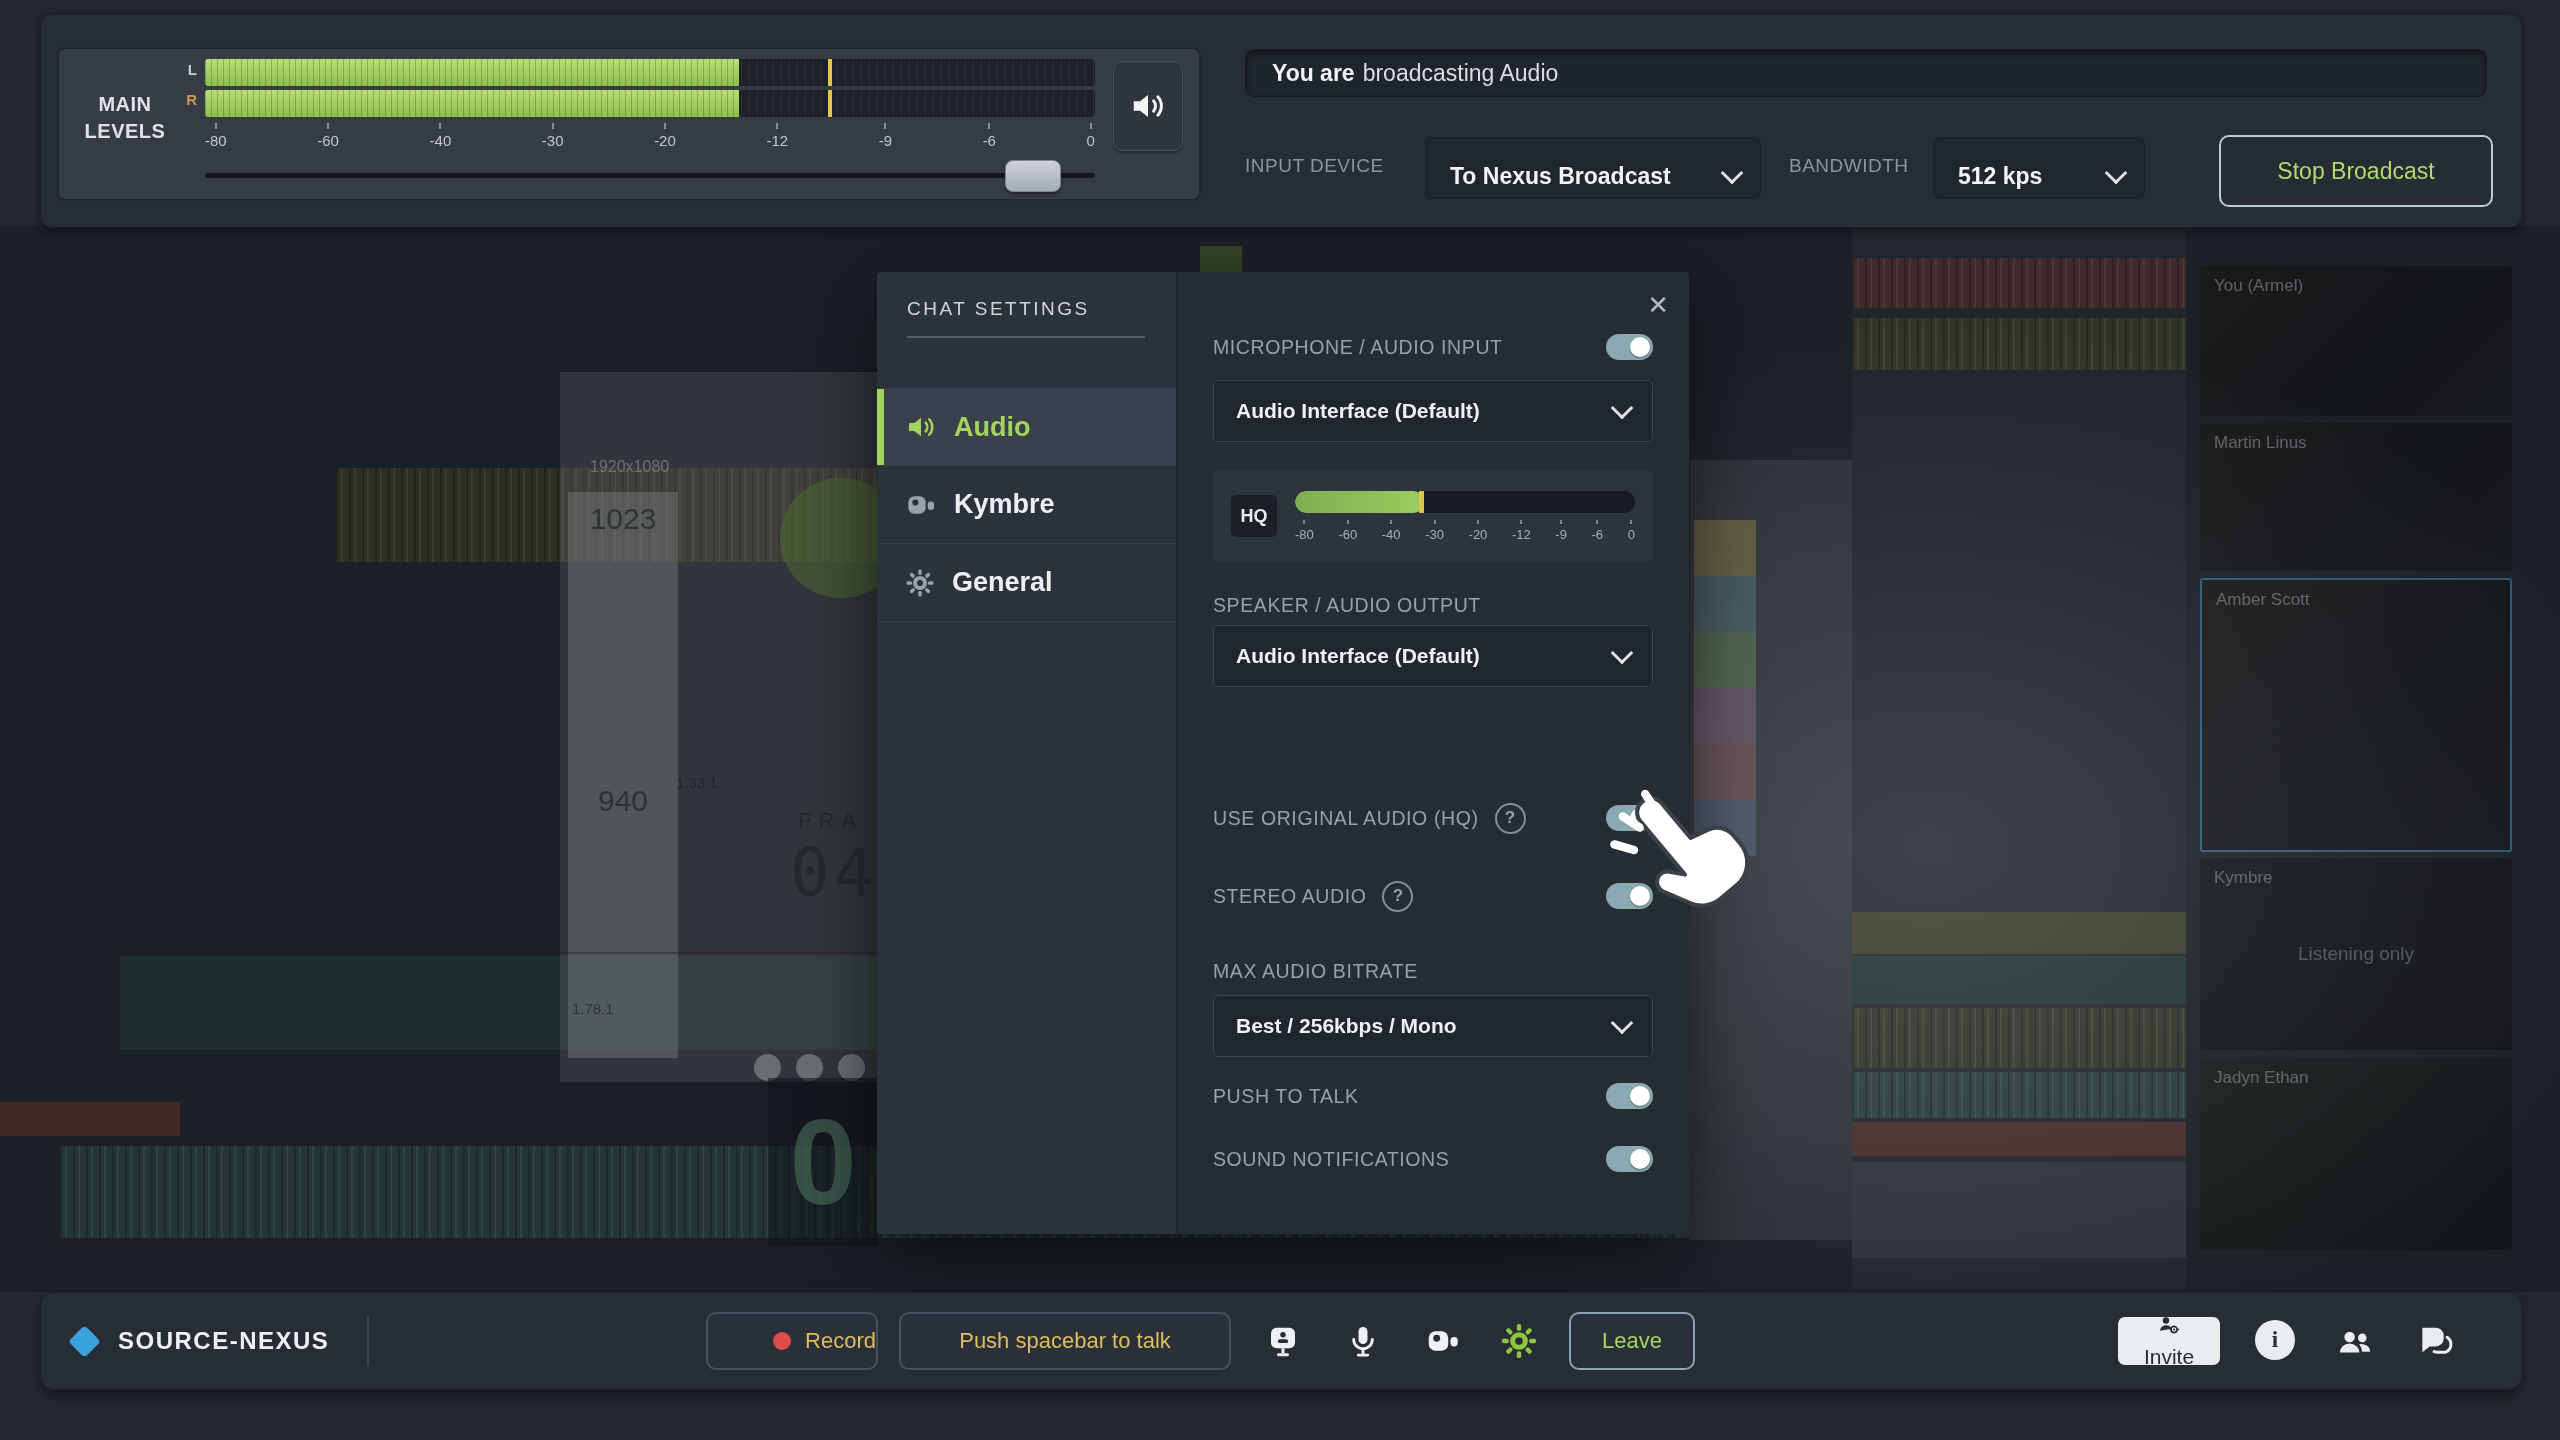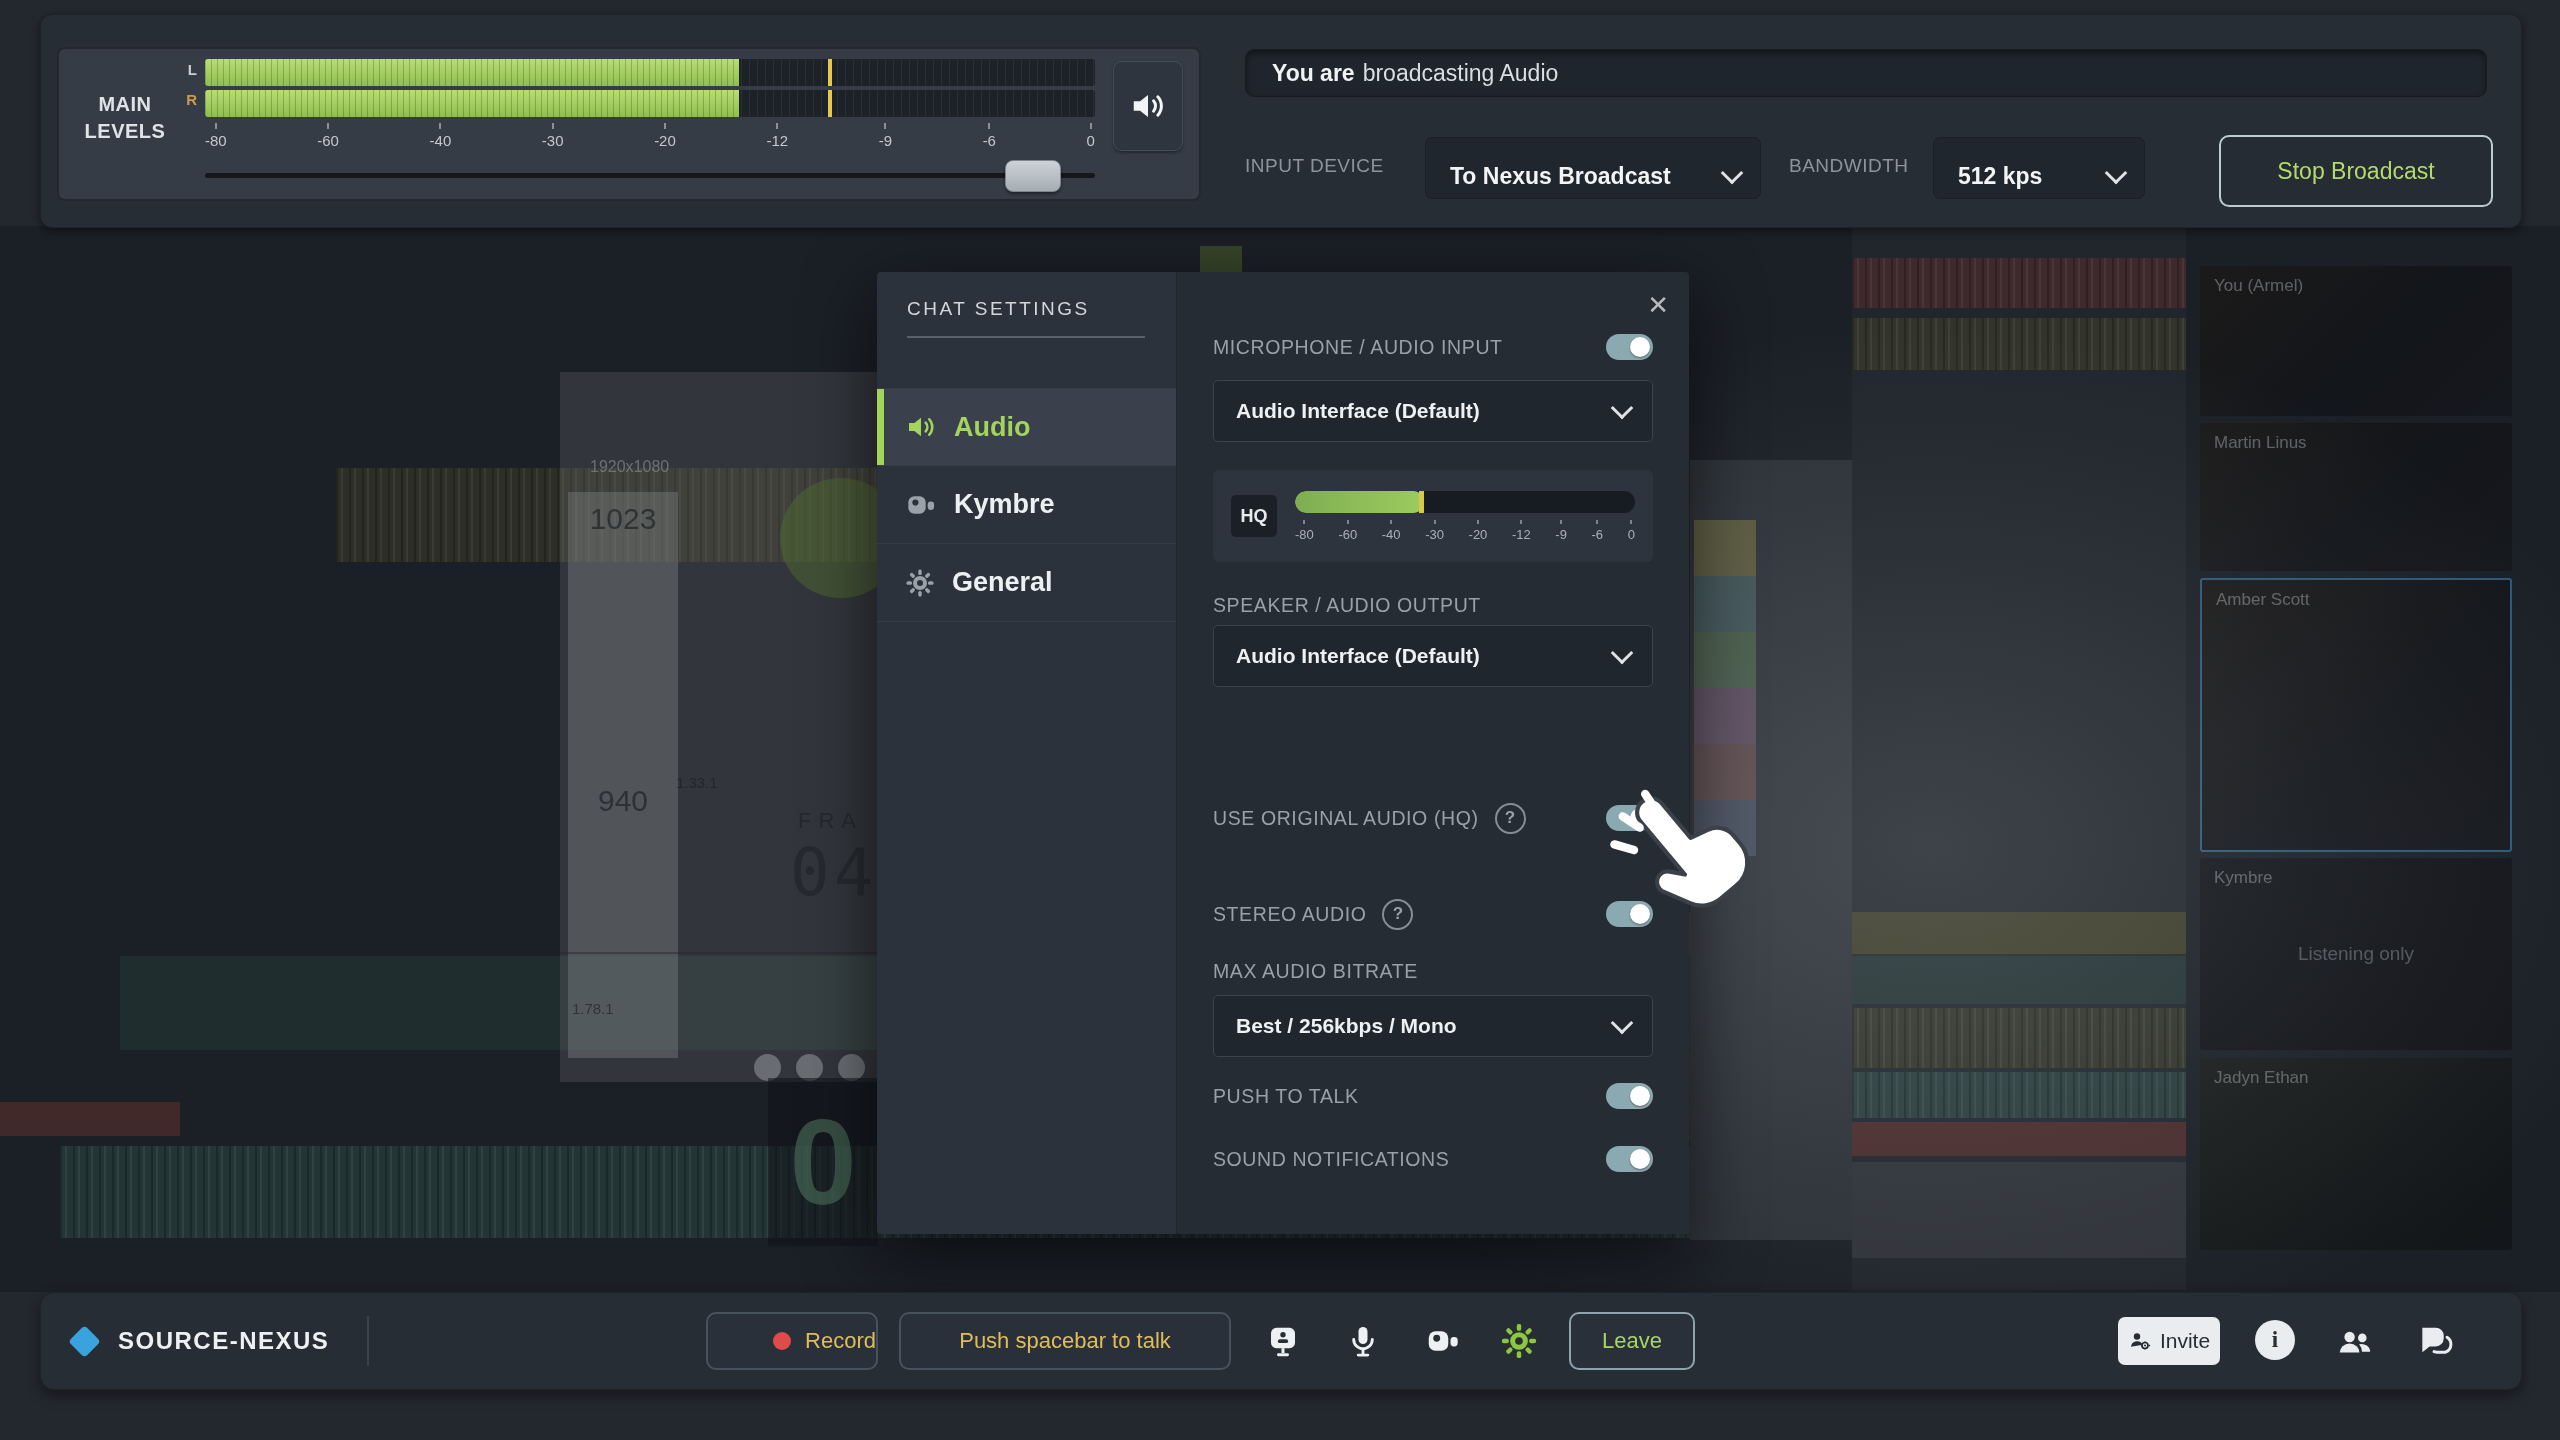--- a/index.html
+++ b/index.html
@@ -139,21 +139,21 @@
   .brand-div{width:2px;height:50px;background:#3a424c;margin-left:38px;}
   .bb-btn{position:absolute;top:19px;height:58px;border:2px solid #47525d;border-radius:10px;background:#2a3039;
           display:flex;align-items:center;justify-content:center;box-sizing:border-box;cursor:pointer;}
   .bb-btn span{font-size:22px;color:#e0bd5c;}
   .reddot{width:18px;height:18px;border-radius:50%;background:#df4a4a;margin-right:14px;}
   .bb-icon{position:absolute;top:28px;width:40px;height:40px;color:#eef1f3;cursor:pointer;
            display:flex;align-items:center;justify-content:center;}
   .leave-btn{left:1528px;width:126px;border-color:#8ea3ab;}
   .leave-btn span{color:#a8d55f;}
   .invite-btn{position:absolute;left:2077px;top:24px;width:102px;height:48px;background:#e9edef;border-radius:7px;
-              display:flex;align-items:center;justify-content:center;gap:8px;color:#272d33;cursor:pointer;}
+              display:flex;align-items:center;justify-content:center;gap:8px;color:#272d33;cursor:pointer;flex-direction:column;}
   .invite-btn span{font-size:21px;color:#272d33;}
   .info-ic{position:absolute;left:2214px;top:27px;width:40px;height:40px;border-radius:50%;background:#e9edef;
            color:#272d33;display:flex;align-items:center;justify-content:center;font-size:23px;font-weight:bold;
            cursor:pointer;font-family:"Liberation Serif",serif;}
   .r-ic{position:absolute;top:27px;width:44px;height:44px;color:#e9edef;cursor:pointer;
         display:flex;align-items:center;justify-content:center;}
 </style>
 </head>
 <body>
 
@@ -429,21 +429,21 @@
 
 
       <div class="m-row" style="top:528px;height:36px;">
         <span class="sec-label">USE ORIGINAL AUDIO (HQ)</span>
         <span class="help">?</span>
         <span class="toggle on">
             <span class="knob"></span>
           </span>
       </div>
 
-      <div class="m-row" style="top:624px;height:36px;">
+      <div class="m-row" style="top:606px;height:36px;">
         <span class="sec-label">STEREO AUDIO</span>
         <span class="help">?</span>
         <span class="toggle on">
             <span class="knob"></span>
           </span>
       </div>
 
       <div class="m-row" style="top:684px;height:30px;">
         <span class="sec-label">MAX AUDIO BITRATE</span>
       </div>

